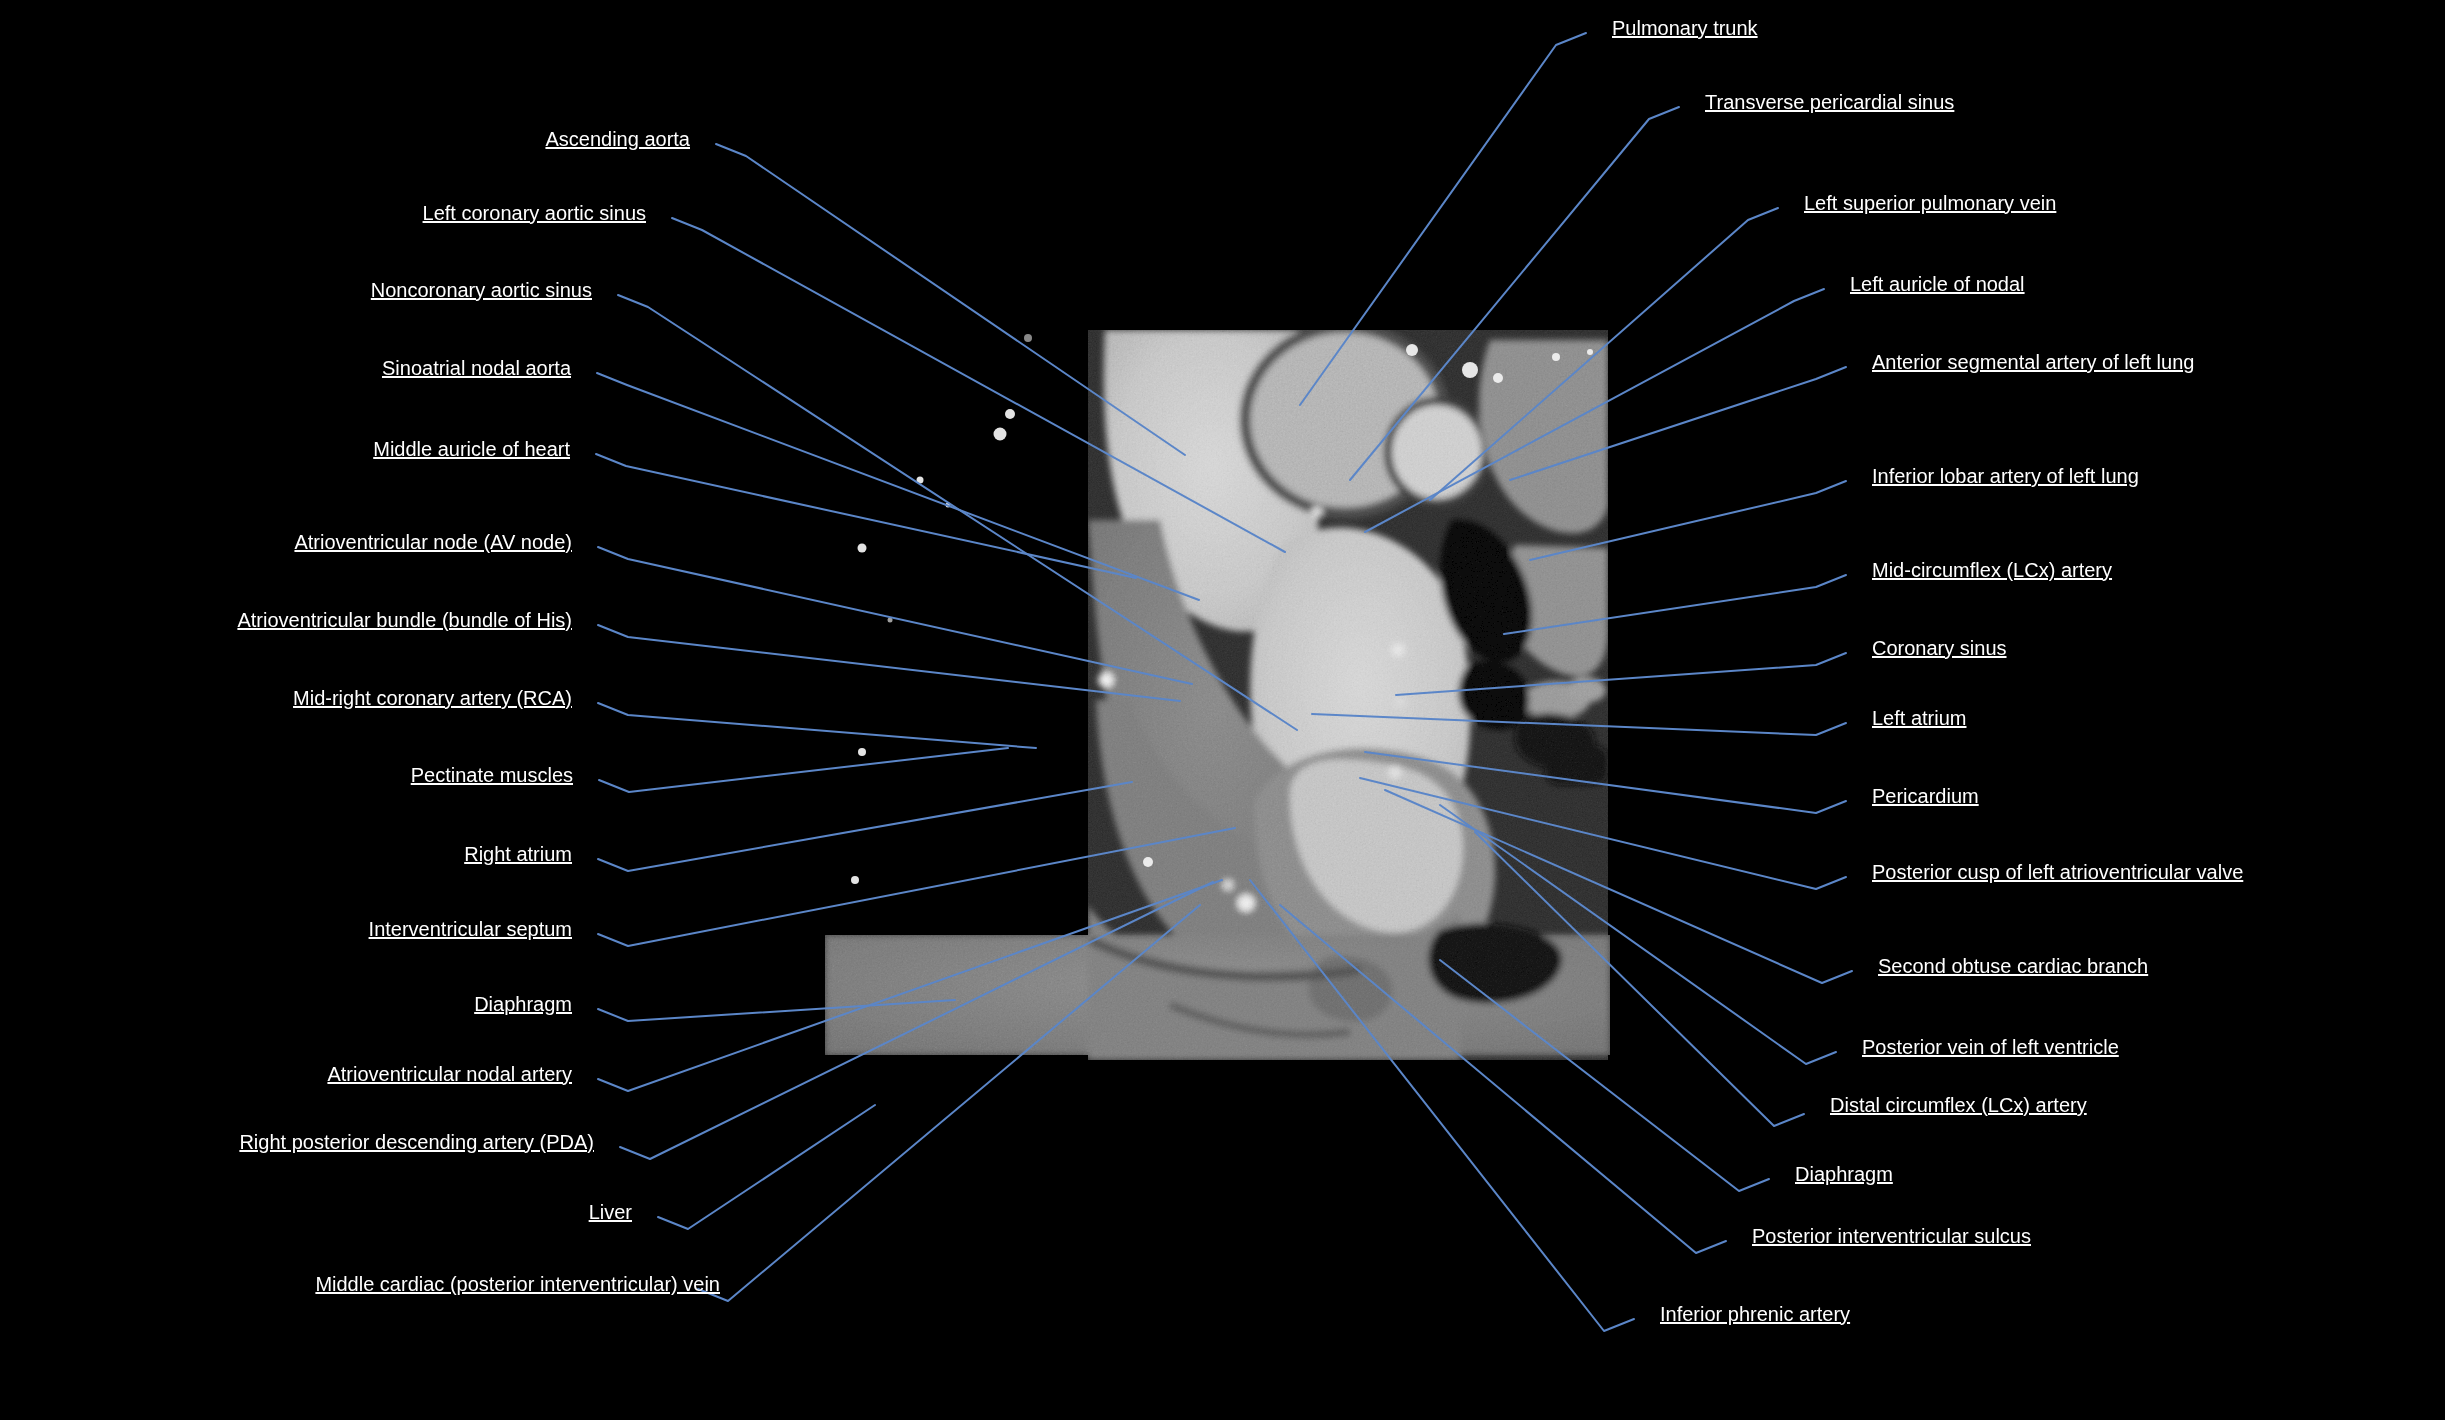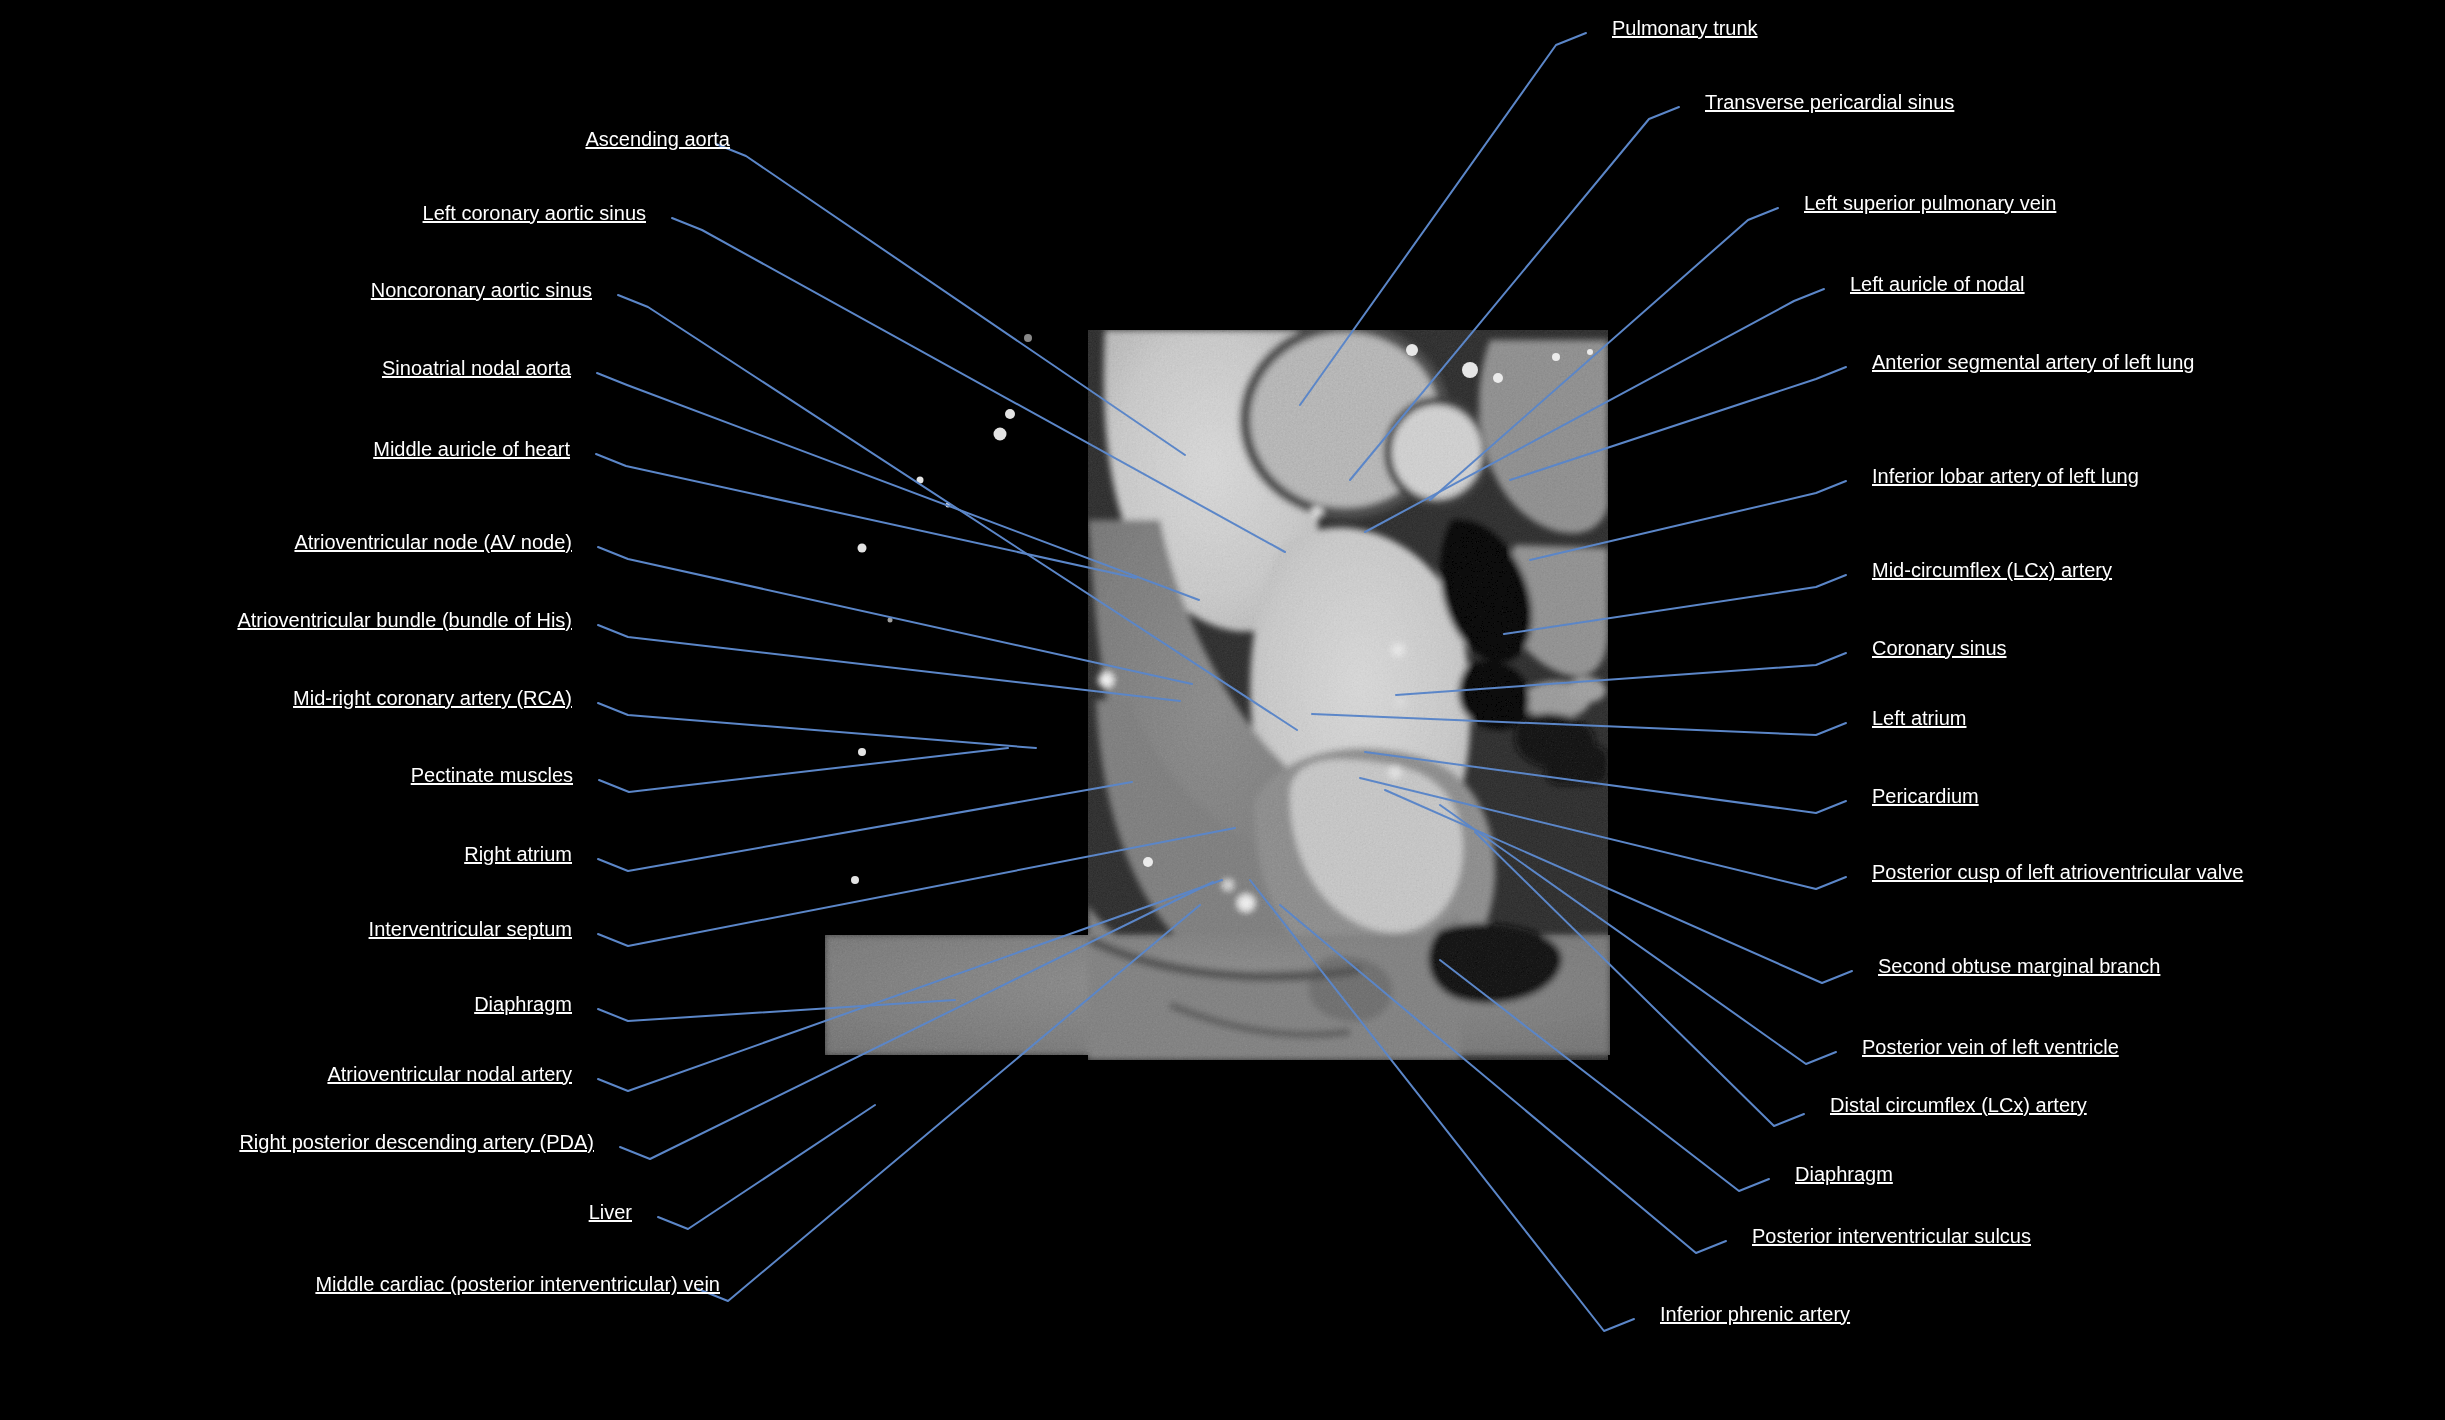--- a/index.html
+++ b/index.html
@@ -191,21 +191,21 @@
       <path d="M1846,877 L1816,889 L1360,778" fill="none" stroke="#5b86c8" stroke-width="2" stroke-linejoin="round" stroke-linecap="round"></path>
       <path d="M1852,971 L1822,983 L1385,790" fill="none" stroke="#5b86c8" stroke-width="2" stroke-linejoin="round" stroke-linecap="round"></path>
       <path d="M1836,1052 L1806,1064 L1440,805" fill="none" stroke="#5b86c8" stroke-width="2" stroke-linejoin="round" stroke-linecap="round"></path>
       <path d="M1804,1114 L1774,1126 L1475,832" fill="none" stroke="#5b86c8" stroke-width="2" stroke-linejoin="round" stroke-linecap="round"></path>
       <path d="M1769,1179 L1739,1191 L1440,960" fill="none" stroke="#5b86c8" stroke-width="2" stroke-linejoin="round" stroke-linecap="round"></path>
       <path d="M1726,1241 L1696,1253 L1280,905" fill="none" stroke="#5b86c8" stroke-width="2" stroke-linejoin="round" stroke-linecap="round"></path>
       <path d="M1634,1319 L1604,1331 L1250,880" fill="none" stroke="#5b86c8" stroke-width="2" stroke-linejoin="round" stroke-linecap="round"></path>
     </svg>
 
   <div id="labels-left">
-      <div class="lbl l" style="top: 124px; left: 0px; width: 690px; padding-left: 40px;">Ascending aorta</div>
+      <div class="lbl l" style="top: 124px; left: 0px; width: 690px;">Ascending aorta</div>
       <div class="lbl l" style="top: 198px; left: 0px; width: 646px;">Left coronary aortic sinus</div>
       <div class="lbl l" style="top: 275px; left: 0px; width: 592px;">Noncoronary aortic sinus</div>
       <div class="lbl l" style="top: 353px; left: 0px; width: 571px;">Sinoatrial nodal aorta</div>
       <div class="lbl l" style="top: 434px; left: 0px; width: 570px;">Middle auricle of heart</div>
       <div class="lbl l" style="top: 527px; left: 0px; width: 572px;">Atrioventricular node (AV node)</div>
       <div class="lbl l" style="top: 605px; left: 0px; width: 572px;">Atrioventricular bundle (bundle of His)</div>
       <div class="lbl l" style="top: 683px; left: 0px; width: 572px;">Mid-right coronary artery (RCA)</div>
       <div class="lbl l" style="top: 760px; left: 0px; width: 573px;">Pectinate muscles</div>
       <div class="lbl l" style="top: 839px; left: 0px; width: 572px;">Right atrium</div>
       <div class="lbl l" style="top: 914px; left: 0px; width: 572px;">Interventricular septum</div>
@@ -220,21 +220,21 @@
       <div class="lbl r" style="top: 87px; left: 1705px;">Transverse pericardial sinus</div>
       <div class="lbl r" style="top: 188px; left: 1804px;">Left superior pulmonary vein</div>
       <div class="lbl r" style="top: 269px; left: 1850px;">Left auricle of nodal</div>
       <div class="lbl r" style="top: 347px; left: 1872px;">Anterior segmental artery of left lung</div>
       <div class="lbl r" style="top: 461px; left: 1872px;">Inferior lobar artery of left lung</div>
       <div class="lbl r" style="top: 555px; left: 1872px;">Mid-circumflex (LCx) artery</div>
       <div class="lbl r" style="top: 633px; left: 1872px;">Coronary sinus</div>
       <div class="lbl r" style="top: 703px; left: 1872px;">Left atrium</div>
       <div class="lbl r" style="top: 781px; left: 1872px;">Pericardium</div>
       <div class="lbl r" style="top: 857px; left: 1872px;">Posterior cusp of left atrioventricular valve</div>
-      <div class="lbl r" style="top: 951px; left: 1878px;">Second obtuse marginal branch</div>
+      <div class="lbl r" style="top: 951px; left: 1878px;">Second obtuse cardiac branch</div>
       <div class="lbl r" style="top: 1032px; left: 1862px;">Posterior vein of left ventricle</div>
       <div class="lbl r" style="top: 1090px; left: 1830px;">Distal circumflex (LCx) artery</div>
       <div class="lbl r" style="top: 1159px; left: 1795px;">Diaphragm</div>
       <div class="lbl r" style="top: 1221px; left: 1752px;">Posterior interventricular sulcus</div>
       <div class="lbl r" style="top: 1299px; left: 1660px;">Inferior phrenic artery</div>
     </div>
 
 </div>
 
 </body></html>

